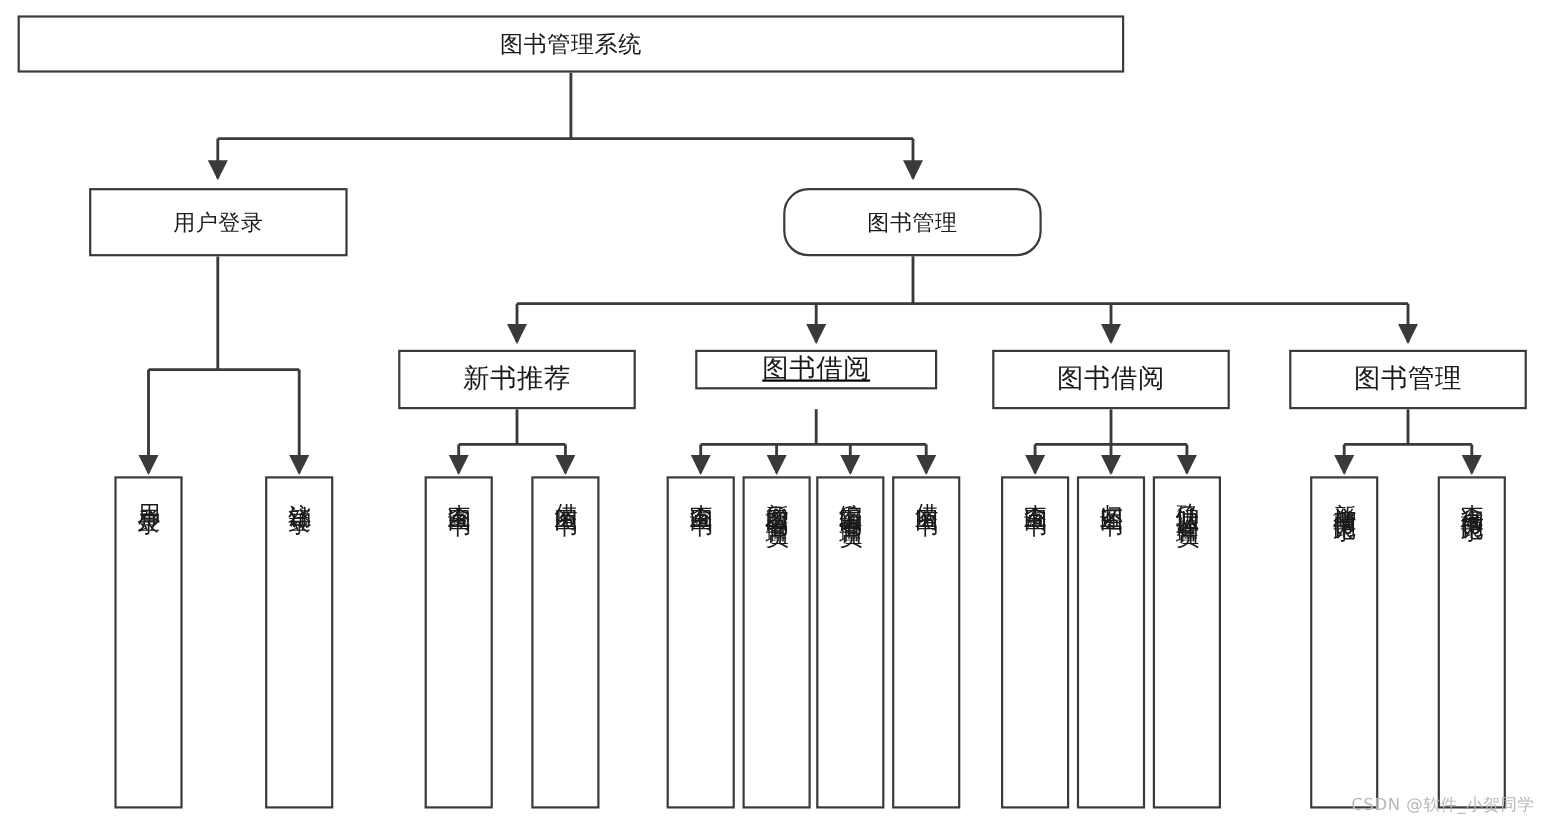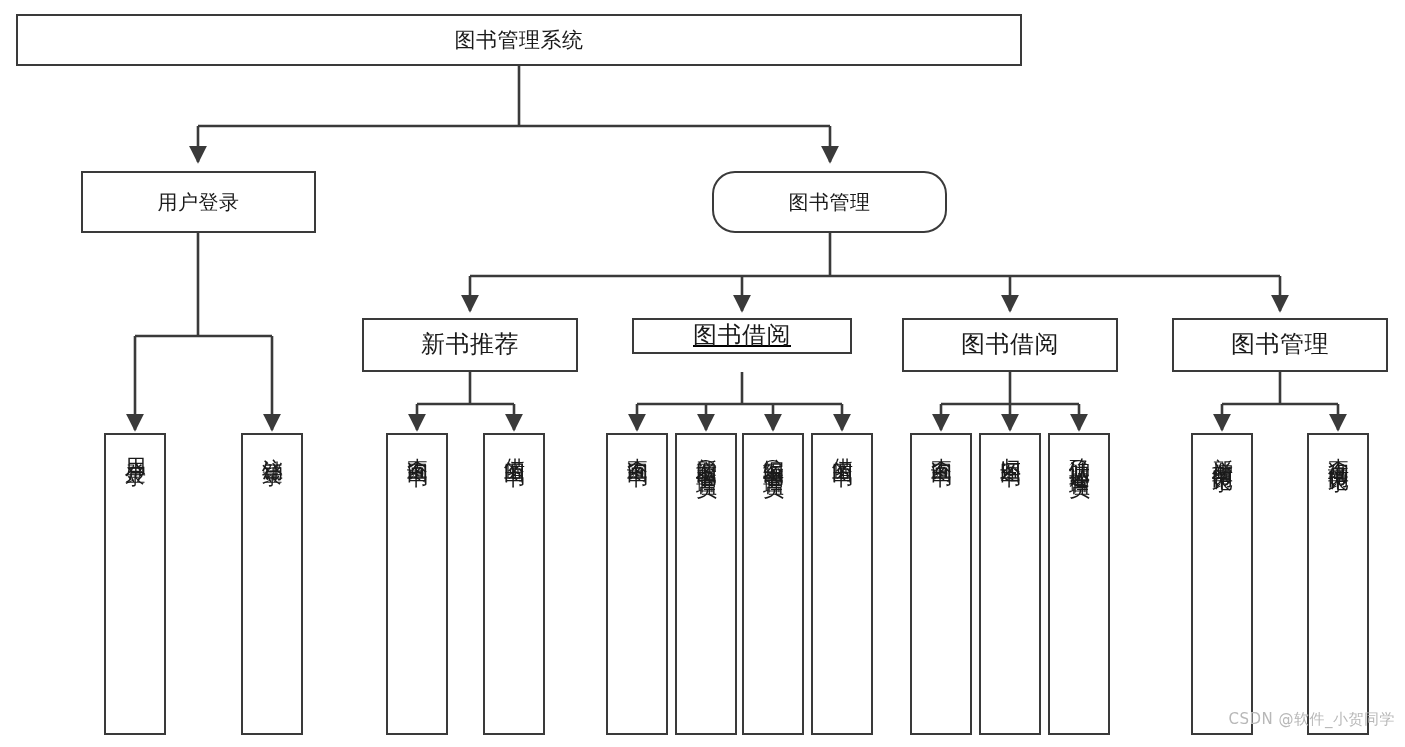--- a/index.html
+++ b/index.html
@@ -57,21 +57,21 @@
     writing-mode: vertical-rl;
     text-orientation: upright;
     font-size: 21px;
     letter-spacing: 3px;
     line-height: 1;
     white-space: nowrap;
   }
   .watermark {
     position: absolute;
     right: 10px;
-    bottom: 18px;
+    bottom: 6px;
     font-size: 15px;
     color: #b8b8b8;
     letter-spacing: 0.5px;
     white-space: nowrap;
     user-select: none;
   }
 </style>
 </head>
 <body>
 

